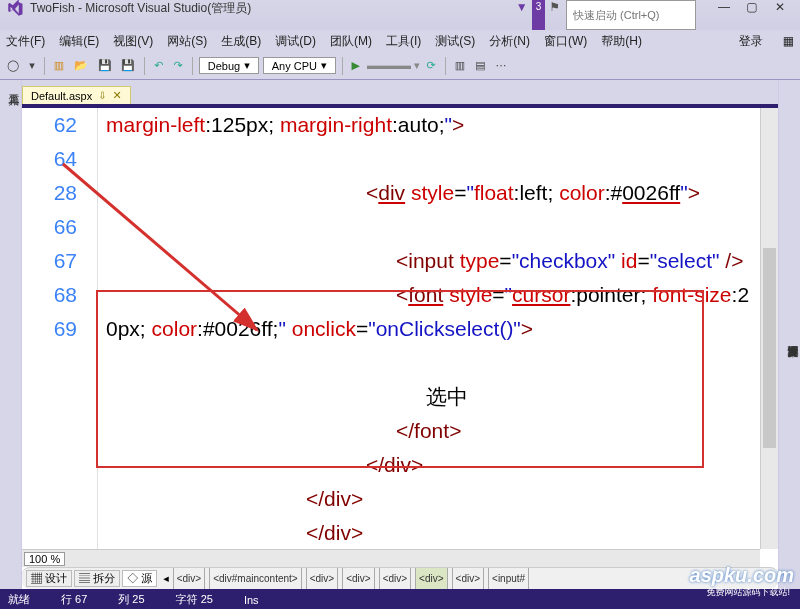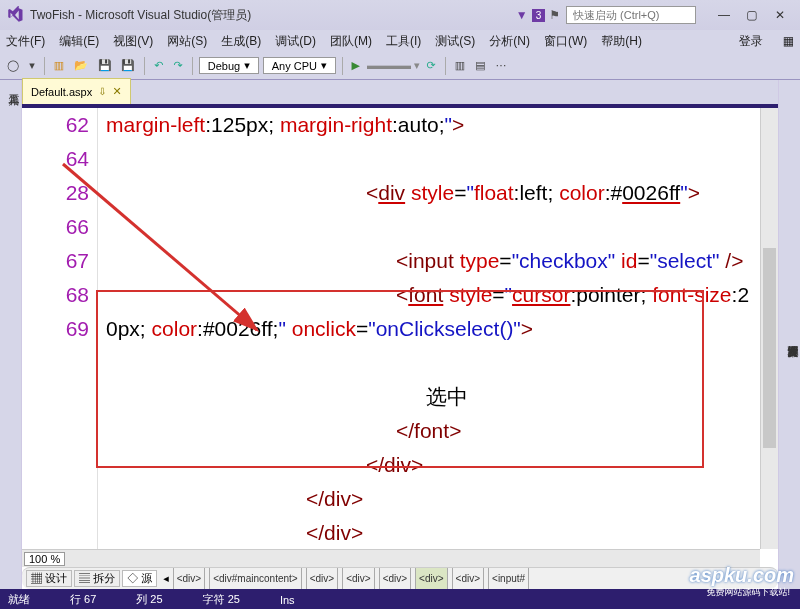--- a/index.html
+++ b/index.html
@@ -1,18 +1,18 @@
 <!DOCTYPE html>
 <html><head>
 <meta charset="utf-8">
 <style>
 * { box-sizing: border-box; margin: 0; padding: 0; font-family: "Microsoft YaHei", "Segoe UI", sans-serif; }
 body { width: 800px; height: 609px; background: #fff; overflow: hidden; position: relative; }
 
-.titlebar { height: 30px; background: linear-gradient(#d6d6e8,#d0cfe4); display: flex; align-items: center; padding: 0 6px; font-size: 12px; }
+.titlebar { height: 30px; background: linear-gradient(#d6d6e8,#d0cfe4); display: flex; padding: 0 6px; font-size: 12px; }
 .titlebar .vs-logo { width: 18px; height: 18px; margin-right: 6px; }
 .titlebar .title { flex: 0 0 auto; color: #333; }
 .titlebar .spacer { flex: 1; }
 .notif { background:#6e3ba5; color:#fff; font-size:10px; padding:1px 4px; margin-right:4px; }
 .flag-icon { color:#555; margin-right:6px; }
 .quick-launch { border:1px solid #999; background:#fff; padding:2px 6px; font-size:11px; color:#999; width:130px; margin-right:14px; }
 .win-btn { width:28px; text-align:center; font-size:12px; color:#333; }
 
 .menubar { height:22px; background:#d6d6e8; display:flex; align-items:center; padding:0 6px; font-size:12px; gap:14px; }
 .menubar span { color:#222; }
@@ -23,27 +23,27 @@
 .tool-sep { width:1px; height:18px; background:#aaa; margin:0 2px; }
 .combo { border:1px solid #999; background:#fff; padding:1px 8px; display:flex; align-items:center; gap:4px; }
 .play { color:#388a34; }
 
 .workspace { position:relative; height:calc(609px - 30px - 22px - 28px - 20px); display:flex; }
 
 .left-rail { width:22px; background:#d6d6e8; writing-mode:vertical-rl; text-orientation:upright; font-size:11px; padding-top:6px; color:#333; border-right:1px solid #cfc9e4; }
 
 .doc-area { flex:1; display:flex; flex-direction:column; position:relative; }
 .tab-strip { height:24px; background:#d6d6e8; display:flex; align-items:flex-end; }
-.doc-tab { background:#fffad5; border:1px solid #d0c96f; border-bottom:none; height:26px; padding:6px 8px; font-size:11px; display:flex; align-items:center; gap:6px; }
+.doc-tab { background:#fffad5; border:1px solid #d0c96f; border-bottom:none; height:18px; padding:6px 8px; font-size:11px; display:flex; align-items:center; gap:6px; }
 .pin { color:#8a7a00; font-size:10px; }
 .close { color:#8a7a00; font-size:11px; }
 
 .editor-wrap { flex:1; position:relative; background:#fff; border-top:4px solid #2d1e6e; overflow:hidden; }
 .editor { position:absolute; inset:0; right:22px; display:flex; font-family:Consolas,monospace; font-size:21px; }
-.gutter { width:76px; text-align:right; padding-right:8px; color:#a21caf; background:#fff; border-right:1px solid #e0e0e0; line-height:34px; }
+.gutter { width:76px; text-align:right; padding-right:20px; color:#3b82f6; background:#fff; border-right:1px solid #e0e0e0; line-height:34px; }
 .code { flex:1; padding-left:8px; line-height:34px; white-space:nowrap; position:relative; }
 .code .tag { color:#800000; }
 .code .attr { color:#c00; }
 .code .str { color:#1414c4; }
 .code .txt { color:#000; }
 .rowline { display:block; }
 .pad1 { padding-left: 200px; }
 .pad2 { padding-left: 260px; }
 .pad3 { padding-left: 290px; }
 .pad4 { padding-left: 320px; }
@@ -61,21 +61,21 @@
 
 .wraps { position:absolute; right:4px; top:6px; display:flex; flex-direction:column; gap:16px; }
 .wraps span { color:#2aa0b8; font-size:16px; font-weight:bold; }
 
 .view-strip { height:22px; border-top:1px solid #ccc; background:#f0f0f0; display:flex; align-items:center; font-size:11px; padding:0 4px; gap:2px; overflow:hidden;border-radius:8px; }
 .view-btn { border:1px solid #bbb; padding:0 4px; background:#eee; }
 .view-btn.active { background:#fff; }
 .bc { border:1px solid #aaa; padding:16px 3px; margin-left:2px; font-size:10px; color:#333; }
 .bc.sel { background:#dbe6c4; }
 
-.statusbar { height:21px; background:#2d1e6e; color:#fff; display:flex; align-items:center; font-size:11px; padding:0 8px; gap:40px; }
+.statusbar { height:21px; background:#2d1e6e; color:#fff; display:flex; align-items:center; font-size:11px; padding:0 8px; gap:31px; }
 
 .watermark { position:absolute; right:6px; bottom:22px; font-size:20px; font-style:italic; font-weight:bold; color:#fff; text-shadow:0 0 3px #2b6bbf; z-index:10; }
 .watermark .asp { color:#fff; }
 .watermark-sub { position:absolute; right:10px; bottom:10px; font-size:9px; color:#fff; z-index:10; }
 </style>
 </head>
 <body>
 
 <div class="titlebar">
   <svg class="vs-logo" viewBox="0 0 24 24">

